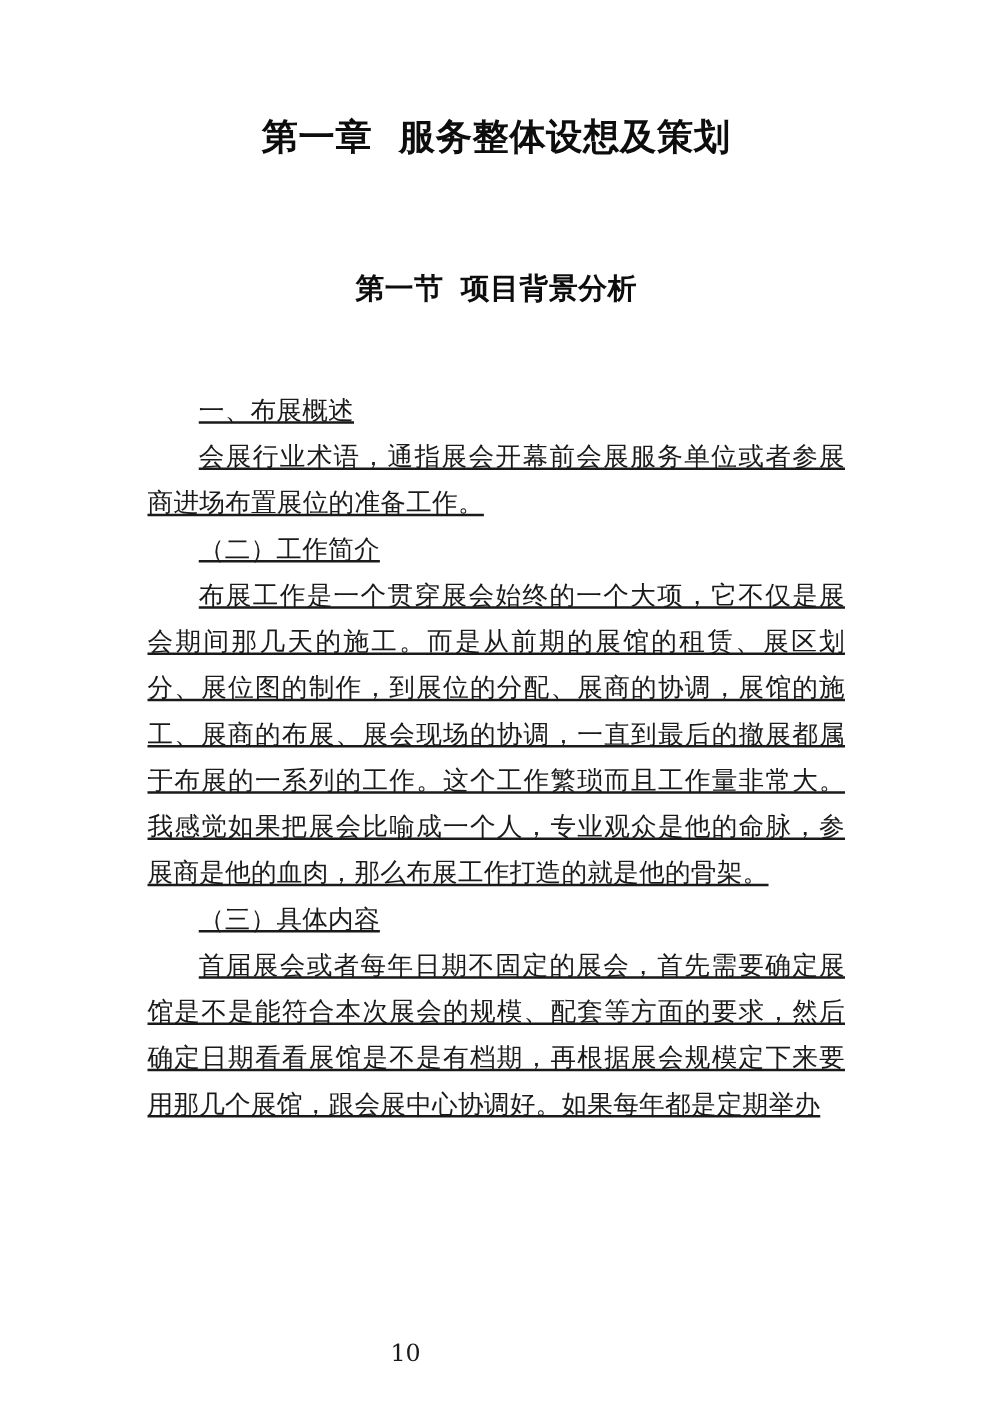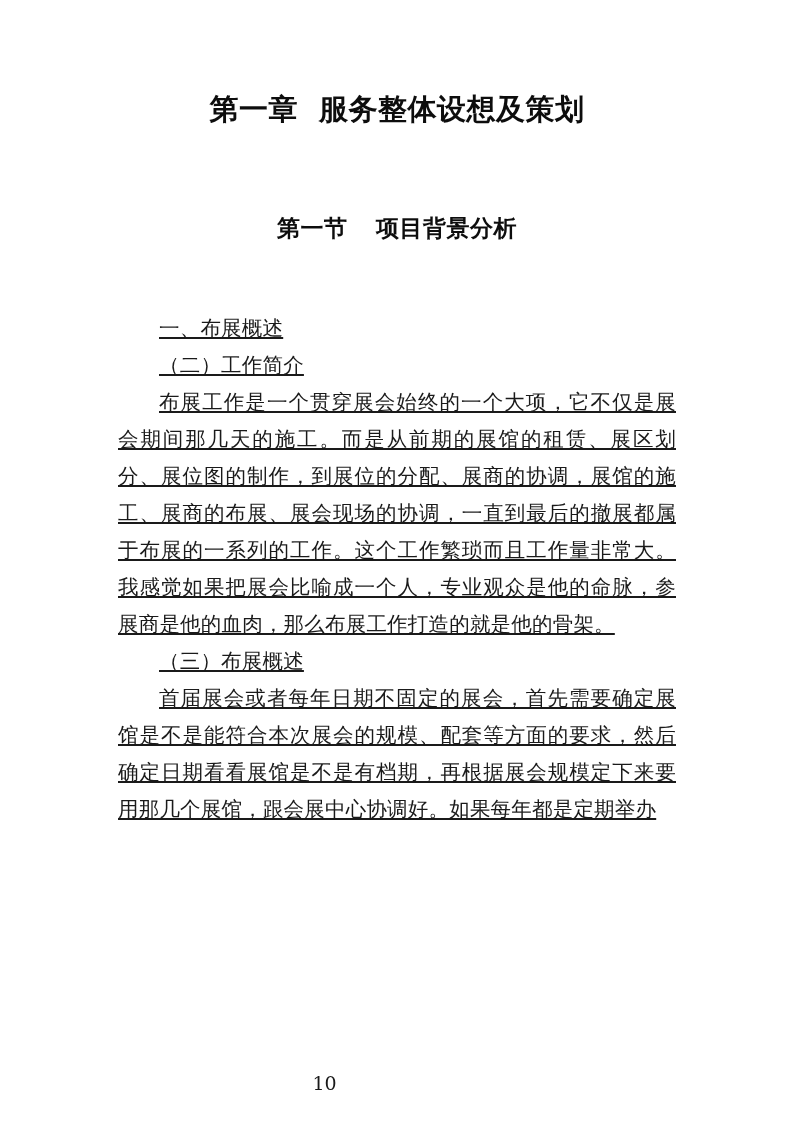--- a/index.html
+++ b/index.html
@@ -41,21 +41,21 @@
     text-align: center;
     letter-spacing: 0.5px;
     color: #0d0d0d;
     margin: 0;
     padding-top: 92px;
     white-space: pre;
   }
 
   
   .section-title {
-    font-family: Liberation Mono, monospace;
+    font-family: Liberation Sans, sans-serif;
     font-weight: bold;
     font-size: 23px;
     line-height: 1.2;
     text-align: center;
     letter-spacing: 0.5px;
     color: #0d0d0d;
     margin: 0;
     padding-top: 90px;
     white-space: pre;
   }
@@ -104,26 +104,27 @@
 
     <h1 class="chapter-title">第一章  服务整体设想及策划</h1>
 
     <h2 class="section-title">第一节  项目背景分析</h2>
 
     <div class="body-block">
 
       <p class="para heading-line">一、布展概述</p>
 
 
+      <p class="para">会展行业术语，通指展会开幕前会展服务单位或者参展商进场布置展位的准备工作。</p>
 
       <p class="para heading-line">（二）工作简介</p>
 
       <p class="para">布展工作是一个贯穿展会始终的一个大项，它不仅是展会期间那几天的施工。而是从前期的展馆的租赁、展区划分、展位图的制作，到展位的分配、展商的协调，展馆的施工、展商的布展、展会现场的协调，一直到最后的撤展都属于布展的一系列的工作。这个工作繁琐而且工作量非常大。我感觉如果把展会比喻成一个人，专业观众是他的命脉，参展商是他的血肉，那么布展工作打造的就是他的骨架。</p>
 
-      <p class="para heading-line">（三）布展概述</p>
+      <p class="para heading-line">（三）具体内容</p>
 
 
       <p class="para">首届展会或者每年日期不固定的展会，首先需要确定展馆是不是能符合本次展会的规模、配套等方面的要求，然后确定日期看看展馆是不是有档期，再根据展会规模定下来要用那几个展馆，跟会展中心协调好。如果每年都是定期举办</p>
 
     </div>
   </div>
 
   <div class="page-number">10</div>
 
 </div>

